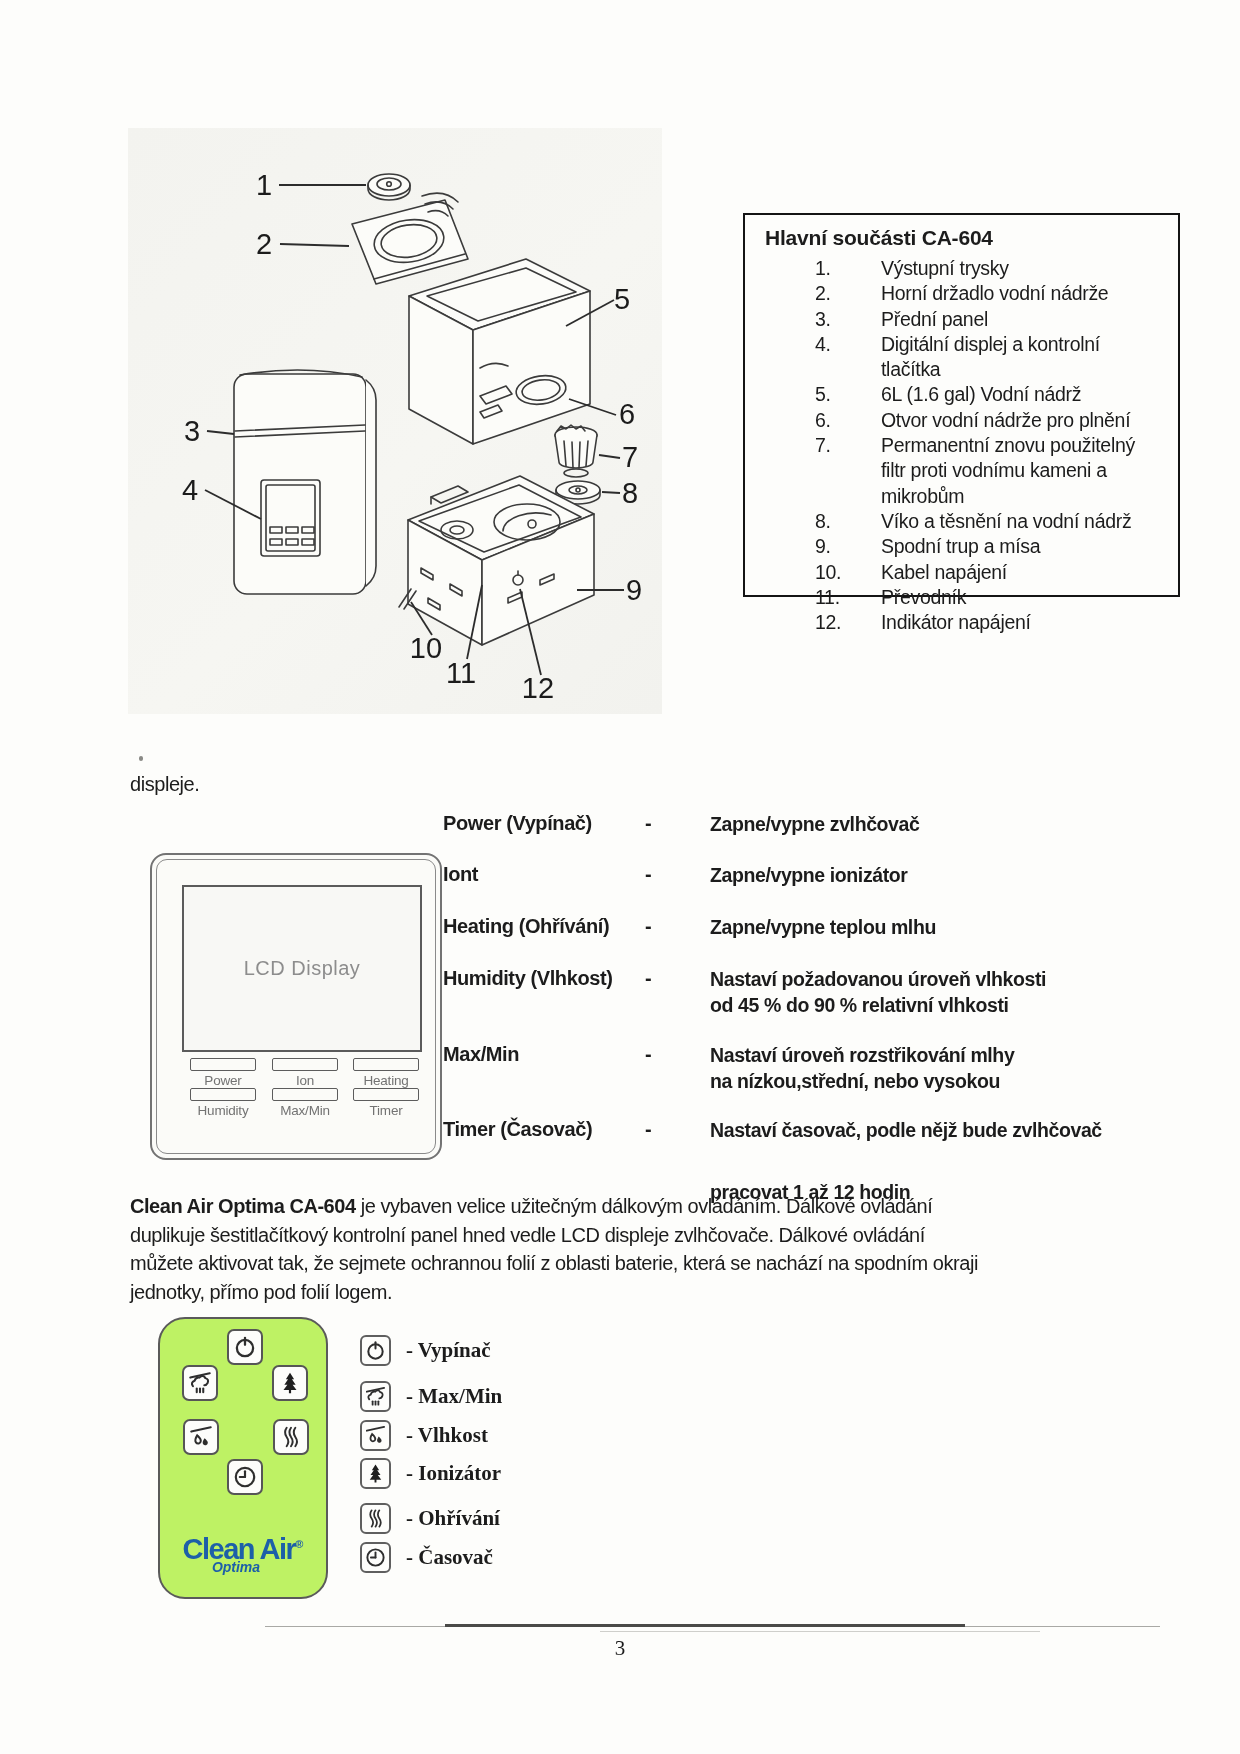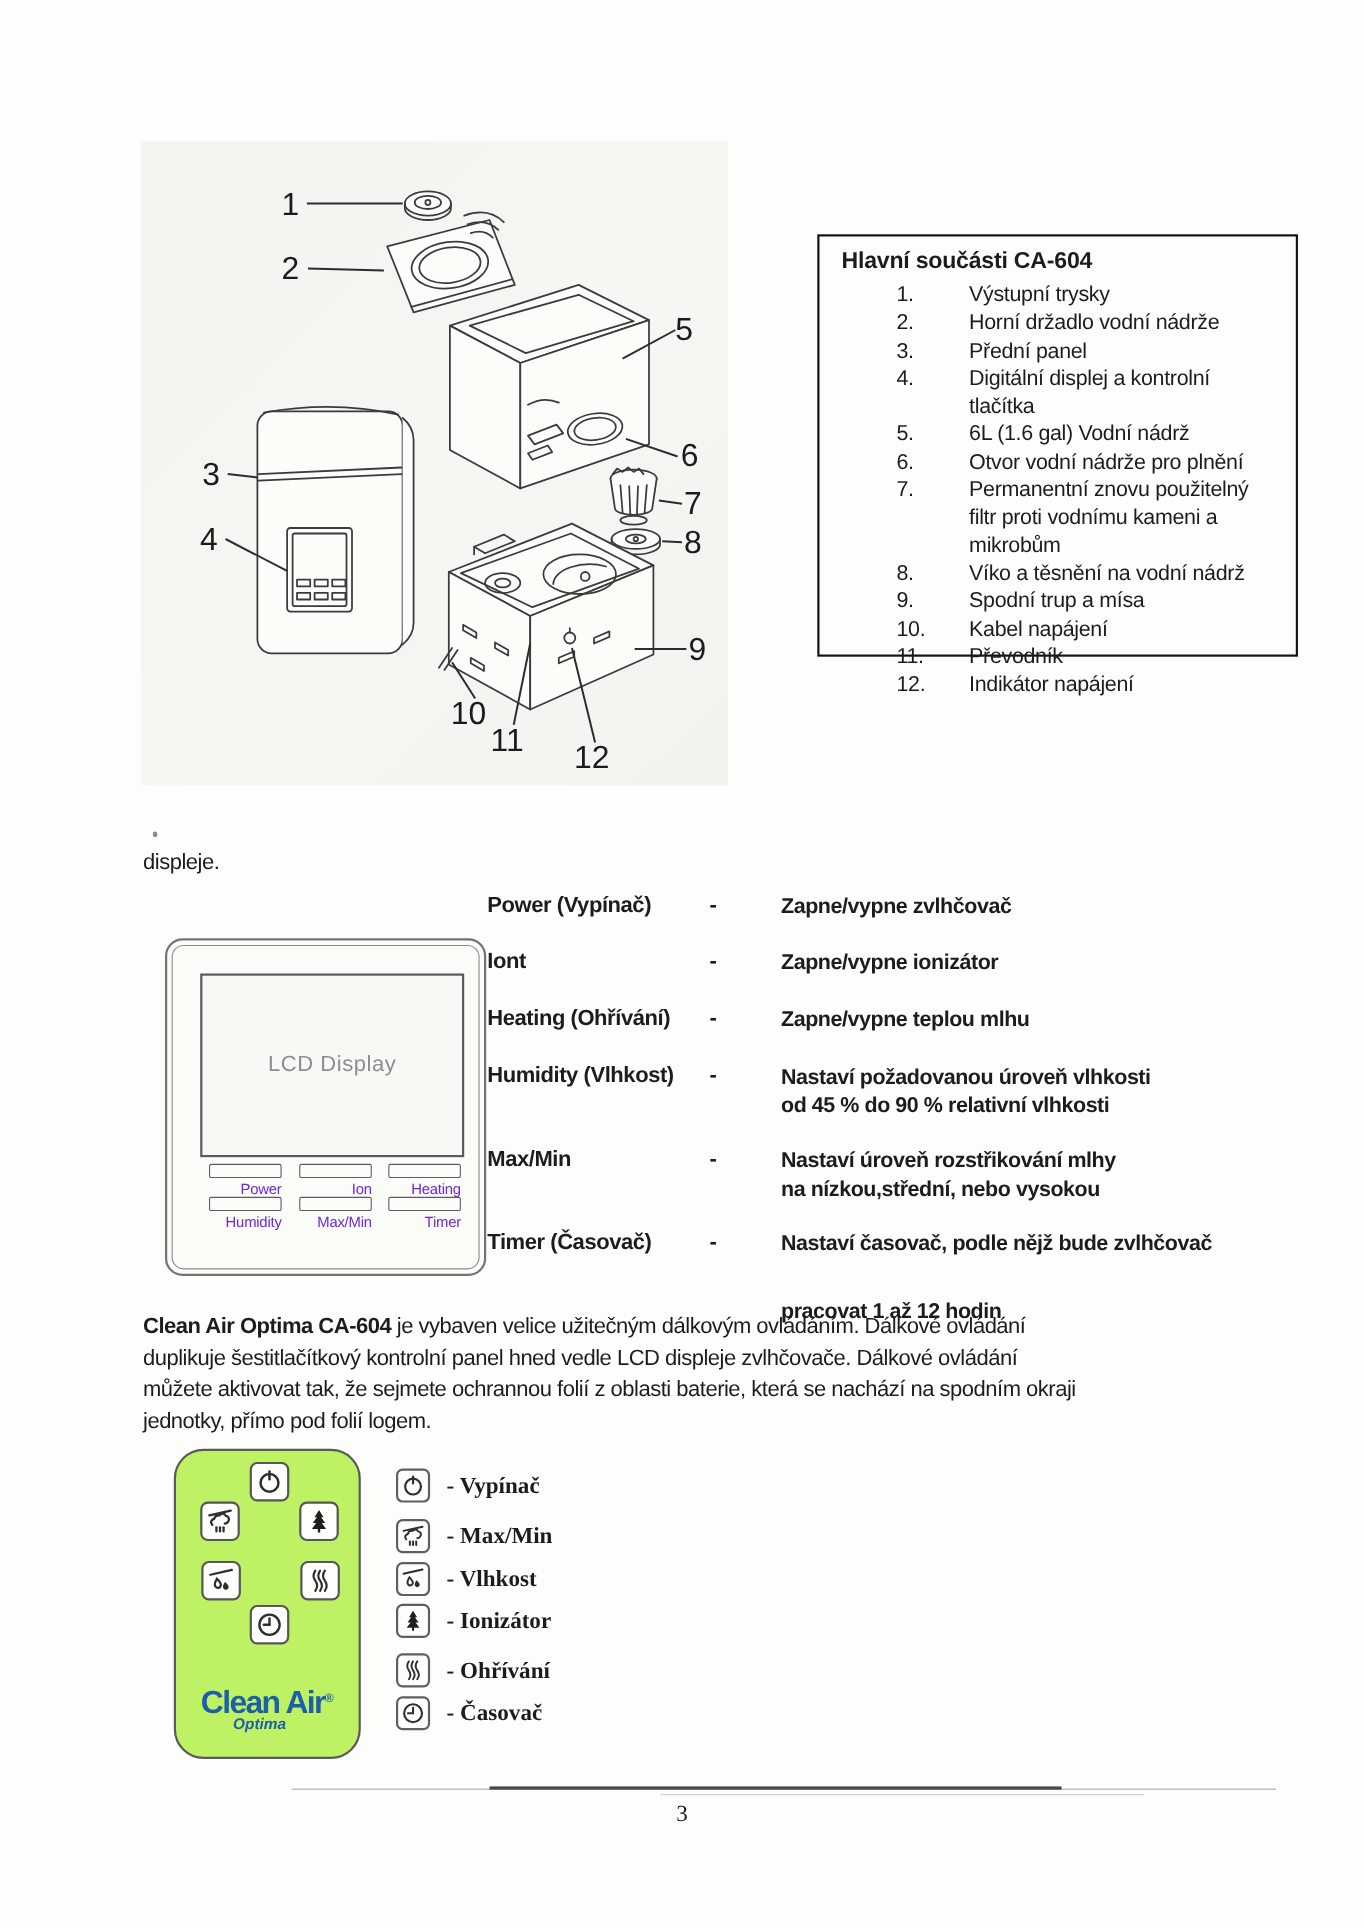--- a/index.html
+++ b/index.html
@@ -24,21 +24,21 @@
   .intro{position:absolute;left:130px;top:768px;width:960px;font-size:20px;line-height:32px;letter-spacing:-0.45px;}
   .artifact-dot{position:absolute;left:139px;top:756px;width:4px;height:5px;background:#8a8a86;border-radius:2px;}
   
   .panel{position:absolute;left:150px;top:853px;width:292px;height:307px;border:2px solid #737373;
         border-radius:16px;background:#fbfbf8;box-sizing:border-box;}
   .panel-inner{position:absolute;left:4px;top:4px;right:4px;bottom:4px;border:1.6px solid #8a8a8a;border-radius:11px;}
   .lcd{position:absolute;left:30px;top:30px;width:240px;height:167px;border:2px solid #5b5b5b;background:#f8f8f5;
         display:flex;align-items:center;justify-content:center;box-sizing:border-box;}
   .lcd-label{color:#8d8d8d;font-size:20px;letter-spacing:0.5px;}
   .pbtn{position:absolute;width:66px;height:13px;border:1.6px solid #5c5c5c;border-radius:2px;box-sizing:border-box;}
-  .pbtn-label{position:absolute;width:66px;text-align:right;font-size:13.5px;color:#6d28d9;letter-spacing:-0.2px;}
+  .pbtn-label{position:absolute;width:66px;text-align:center;font-size:13.5px;color:#737373;letter-spacing:-0.2px;}
   
   .func-table{position:absolute;left:443px;top:812px;width:660px;}
   .fn-row{position:absolute;display:flex;width:660px;}
   .fn-name{width:202px;flex:none;font-weight:bold;font-size:20px;letter-spacing:-0.4px;}
   .fn-dash{width:65px;flex:none;font-weight:bold;font-size:20px;}
   .fn-desc{flex:1;font-weight:bold;font-size:19.5px;line-height:25.5px;letter-spacing:-0.4px;}
   
   .para2{position:absolute;left:130px;top:1192px;width:1000px;font-size:20px;line-height:28.5px;letter-spacing:-0.45px;}
   .para2 .lead{font-weight:bold;}
   

